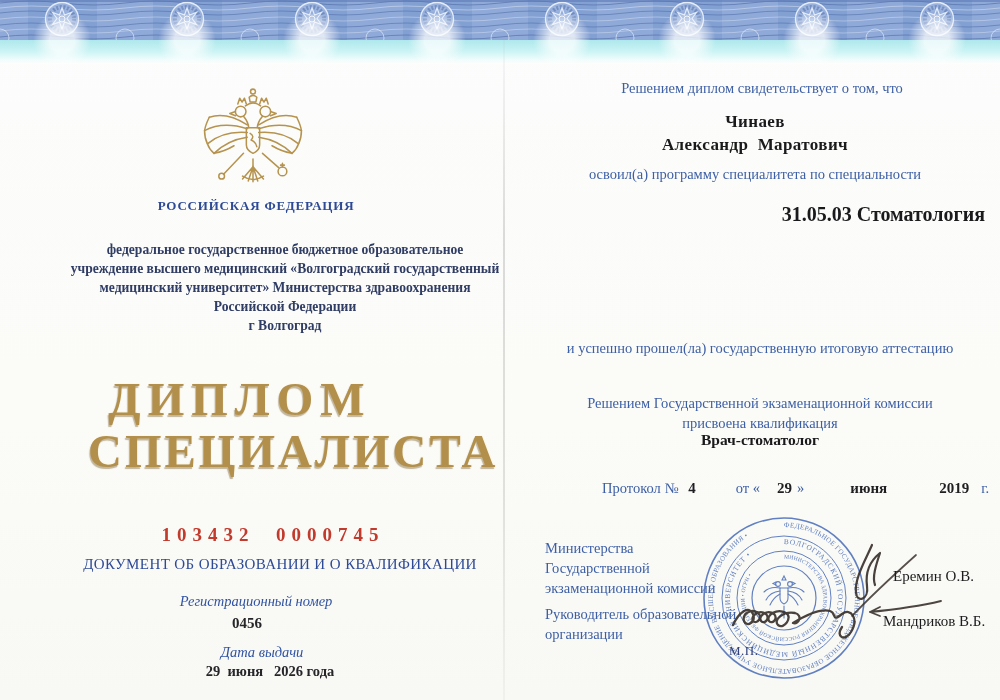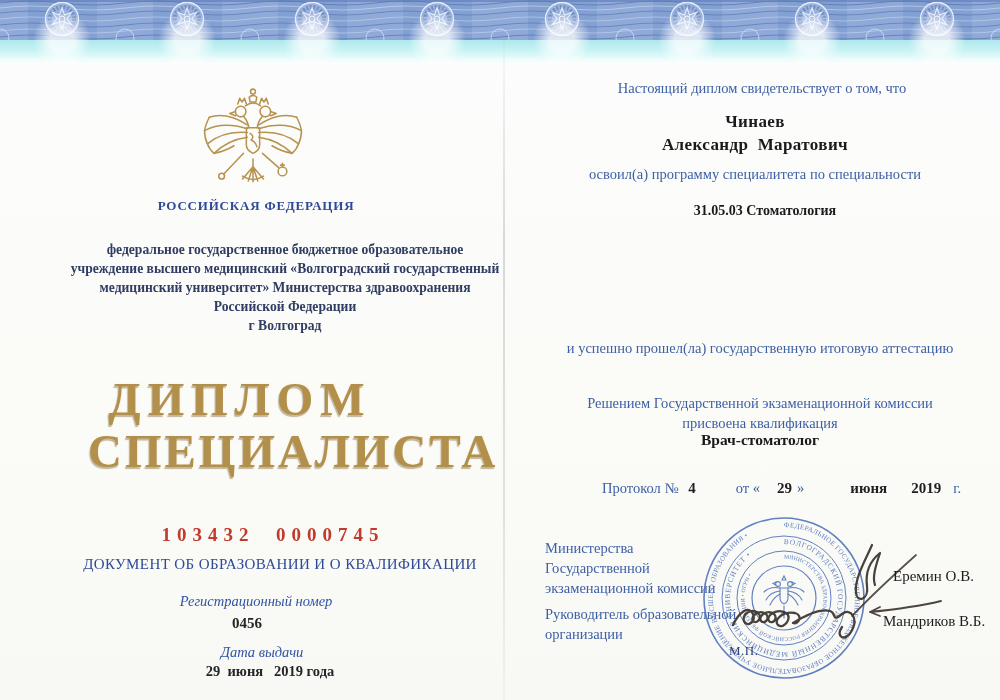--- a/index.html
+++ b/index.html
@@ -29,29 +29,29 @@
   .reg-label{left:56px; top:593px; width:400px; font-size:14.5px;}
   .reg-number{left:47px; top:615px; width:400px; font-size:15px; font-weight:bold; color:#26262a;}
   .date-label{left:62px; top:644px; width:400px; font-size:14.5px;}
   .date-value{left:62px; top:663px; width:416px; font-size:14.5px; font-weight:bold; color:#26262a; white-space:pre;}
   
   .blue-text{color:#3d5fa5;}
   .r-intro{left:542px; top:80px; width:440px; font-size:14.5px;}
   .r-surname{left:535px; top:112px; width:440px; font-size:17px; font-weight:600; color:#1a1a1c; letter-spacing:.4px;}
   .r-name{left:535px; top:135px; width:440px; font-size:17px; font-weight:600; color:#1a1a1c; letter-spacing:.4px; white-space:pre;}
   .r-program{left:535px; top:166px; width:440px; font-size:14.5px;}
-  .r-specialty{left:545px; top:203px; width:440px; font-size:14px; font-weight:600; color:#1a1a1c;}
+  .r-specialty{left:545px; top:203px; width:440px; font-size:20px; font-weight:600; color:#1a1a1c;text-align:right;}
   .r-attest{left:535px; top:340px; width:450px; font-size:14.5px;}
   .r-decision1{left:535px; top:395px; width:450px; font-size:14.5px;}
   .r-decision2{left:535px; top:415px; width:450px; font-size:14.5px;}
   .r-qualif{left:535px; top:431px; width:450px; font-size:15.5px; font-weight:600; color:#1a1a1c;}
   .protocol{left:602px; top:480px; display:flex; align-items:baseline; font-size:14.5px;}
   .protocol .val{color:#1f1f22; font-weight:600; font-size:15px;}
   .p-num{margin-left:10px;} .p-from{margin-left:40px;text-align:right;} .p-day{margin-left:17px;} .p-q{margin-left:5px;}
-  .p-month{margin-left:46px;} .p-year{margin-left:24px;} .p-g{margin-left:12px;}
+  .p-month{margin-left:46px;} .p-year{margin-left:52px;} .p-g{margin-left:12px;}
   .sig-label{width:270px; font-size:14.5px; line-height:20px;}
   .chairman-label{left:545px; top:538px;}
   .head-label{left:545px; top:604px;}
   .mp-note{left:729px; top:643px; font-size:13px; color:#31407a; letter-spacing:.5px;}
   .name-chairman{left:893px; top:568px; font-size:15px; color:#1c1c1e;}
   .name-head{left:883px; top:613px; font-size:15px; color:#1c1c1e;}
   .stamp-wrap{left:698px; top:512px; width:172px; height:172px; opacity:.88;}
   .signs-wrap{left:720px; top:515px; width:260px; height:160px;}
 </style>
 </head>
@@ -143,23 +143,23 @@
 
   <div class="abs ctr title-gold title1">ДИПЛОМ</div>
   <div class="abs ctr title-gold title2">СПЕЦИАЛИСТА</div>
 
   <div class="abs ctr serial">103432  0000745</div>
   <div class="abs ctr doctype">ДОКУМЕНТ ОБ ОБРАЗОВАНИИ И О КВАЛИФИКАЦИИ</div>
 
   <div class="abs ctr blue-italic reg-label">Регистрационный номер</div>
   <div class="abs ctr reg-number">0456</div>
   <div class="abs ctr blue-italic date-label">Дата выдачи</div>
-  <div class="abs ctr date-value">29  июня   2019 года</div>
-
-  <div class="abs ctr blue-text r-intro">Настоящий диплом свидетельствует о том, что</div>
+  <div class="abs ctr date-value">29  июня   2026 года</div>
+
+  <div class="abs ctr blue-text r-intro">Решением диплом свидетельствует о том, что</div>
   <div class="abs ctr r-surname">Чинаев</div>
   <div class="abs ctr r-name">Александр  Маратович</div>
   <div class="abs ctr blue-text r-program">освоил(а) программу специалитета по специальности</div>
   <div class="abs ctr r-specialty">31.05.03 Стоматология</div>
   <div class="abs ctr blue-text r-attest">и успешно прошел(ла) государственную итоговую аттестацию</div>
   <div class="abs ctr blue-text r-decision1">Решением Государственной экзаменационной комиссии</div>
   <div class="abs ctr blue-text r-decision2">присвоена квалификация</div>
   <div class="abs ctr r-qualif">Врач-стоматолог</div>
 
   <div class="abs protocol">

